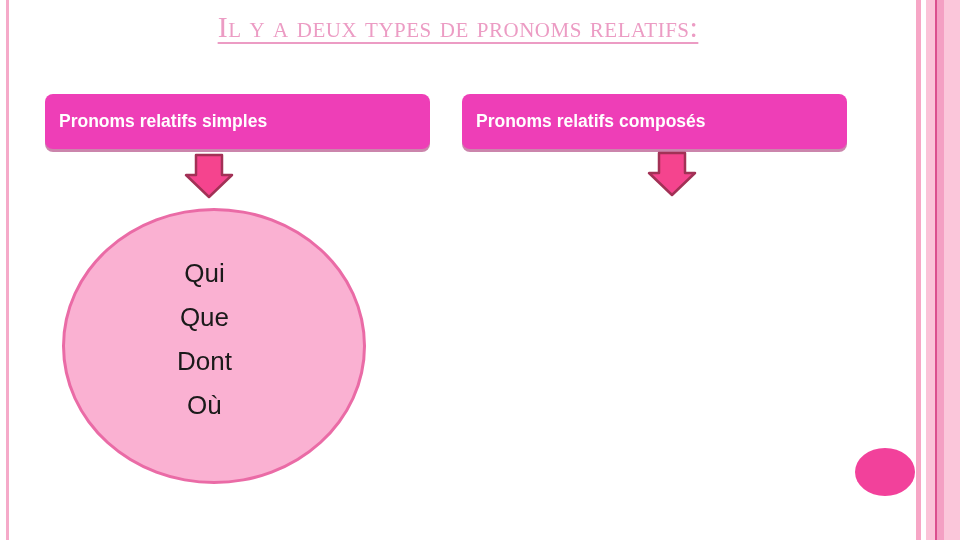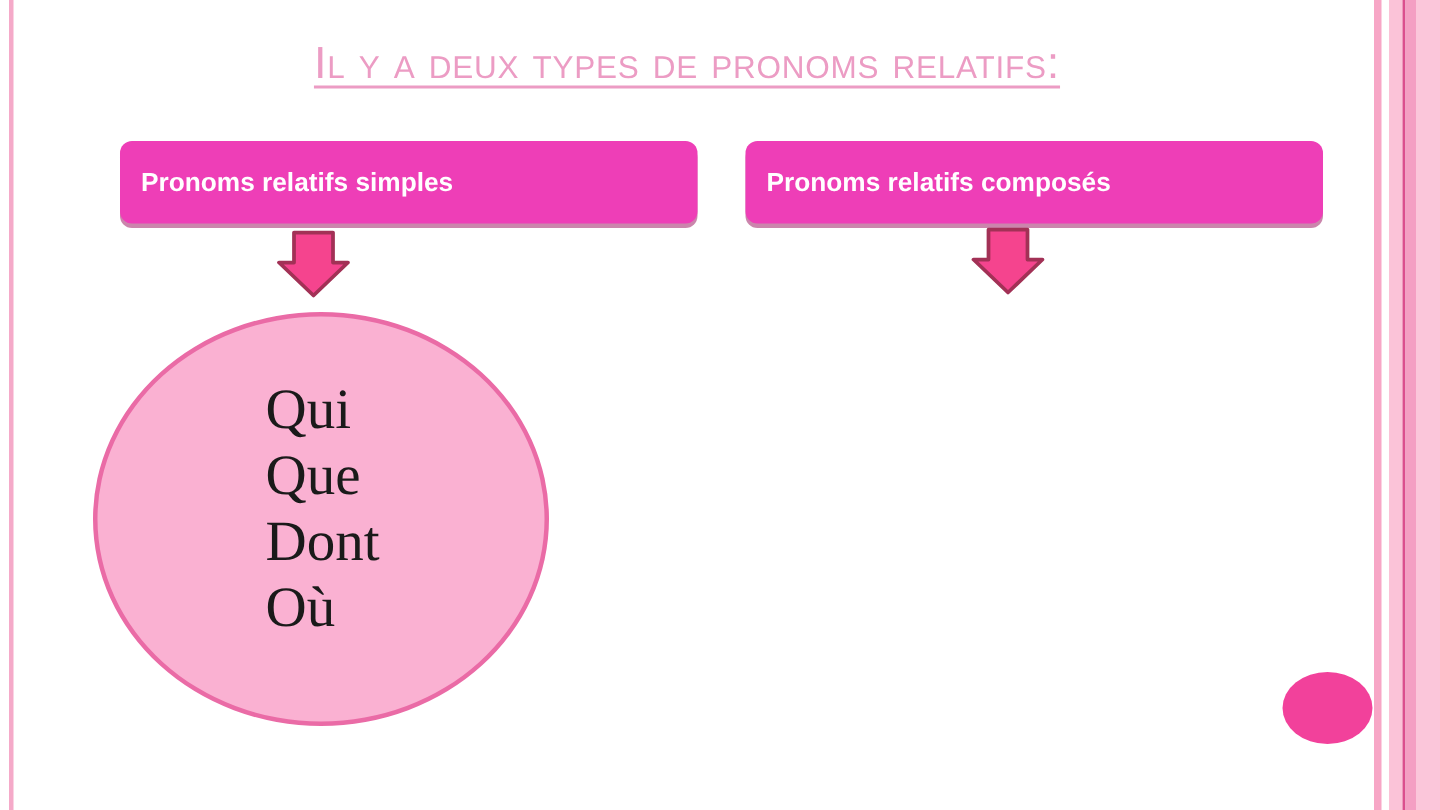--- a/index.html
+++ b/index.html
@@ -11,48 +11,47 @@
   .edge-left{position:absolute;left:6px;top:0;bottom:0;width:3px;background:#f5aac9;}
   
   .stripe{position:absolute;top:0;bottom:0;}
   .stripe.s1{left:916px;width:5px;background:#f7a6c6;}
   .stripe.s2{left:926px;width:9px;background:#fbc3d8;}
   .stripe.s3{left:935px;width:2px;background:#db4f8e;}
   .stripe.s4{left:937px;width:7px;background:#f49fc3;}
   .stripe.s5{left:944px;width:16px;background:#fbc6da;}
   
   .title{
-    position:absolute;left:0;right:44px;top:26px;text-align:center;
-    font-family:Liberation Sans, sans-serif;font-variant:small-caps;
+    position:absolute;left:0;right:44px;top:10px;text-align:center;
+    font-family:Liberation Serif, serif;font-variant:small-caps;
     font-size:30px;font-weight:400;color:#ec9cc4;letter-spacing:0.5px;
     text-decoration:underline;text-underline-offset:5px;text-decoration-thickness:2px;
   }
   
   .hbox{
     position:absolute;top:94px;width:385px;height:55px;background:#ee3eb7;
     border-radius:8px;display:flex;align-items:center;padding-left:14px;
     box-sizing:border-box;color:#ffffff;font-weight:bold;font-size:17.5px;
     box-shadow:0 3px 0 rgba(160,32,104,0.55);
-    margin-left:35px;
   }
   .hbox.left{left:45px;}
   .hbox.right{left:462px;align-items:center;}
   
   .arrow{position:absolute;width:50px;height:46px;}
   .arrow.left{left:184px;top:153px;}
   .arrow.right{left:647px;top:151px;}
   
   .bubble{
     position:absolute;border-radius:50%;background:#fab1d2;border:3px solid #ea6ba6;
     box-sizing:border-box;color:#1a1a1a;
   }
   .bubble.simple{left:62px;top:208px;width:304px;height:276px;}
   .bubble.compose{left:519px;top:206px;width:316px;height:266px;}
   .bubble .txt{position:absolute;white-space:pre-line;}
-  .bubble.simple .txt{left:112px;top:40px;font-size:38px;line-height:44px;text-align:left;font-family:Liberation Serif, serif;}
+  .bubble.simple .txt{left:112px;top:40px;font-size:26px;line-height:44px;text-align:center;}
   .bubble.compose .txt{left:0;right:0;top:34px;font-size:19px;line-height:27.5px;text-align:center;}
   
   .dot{position:absolute;left:855px;top:448px;width:60px;height:48px;border-radius:50%;background:#f2419b;}
 </style>
 </head>
 <body>
 
 <div class="slide">
 
   <div class="edge-left"></div>

